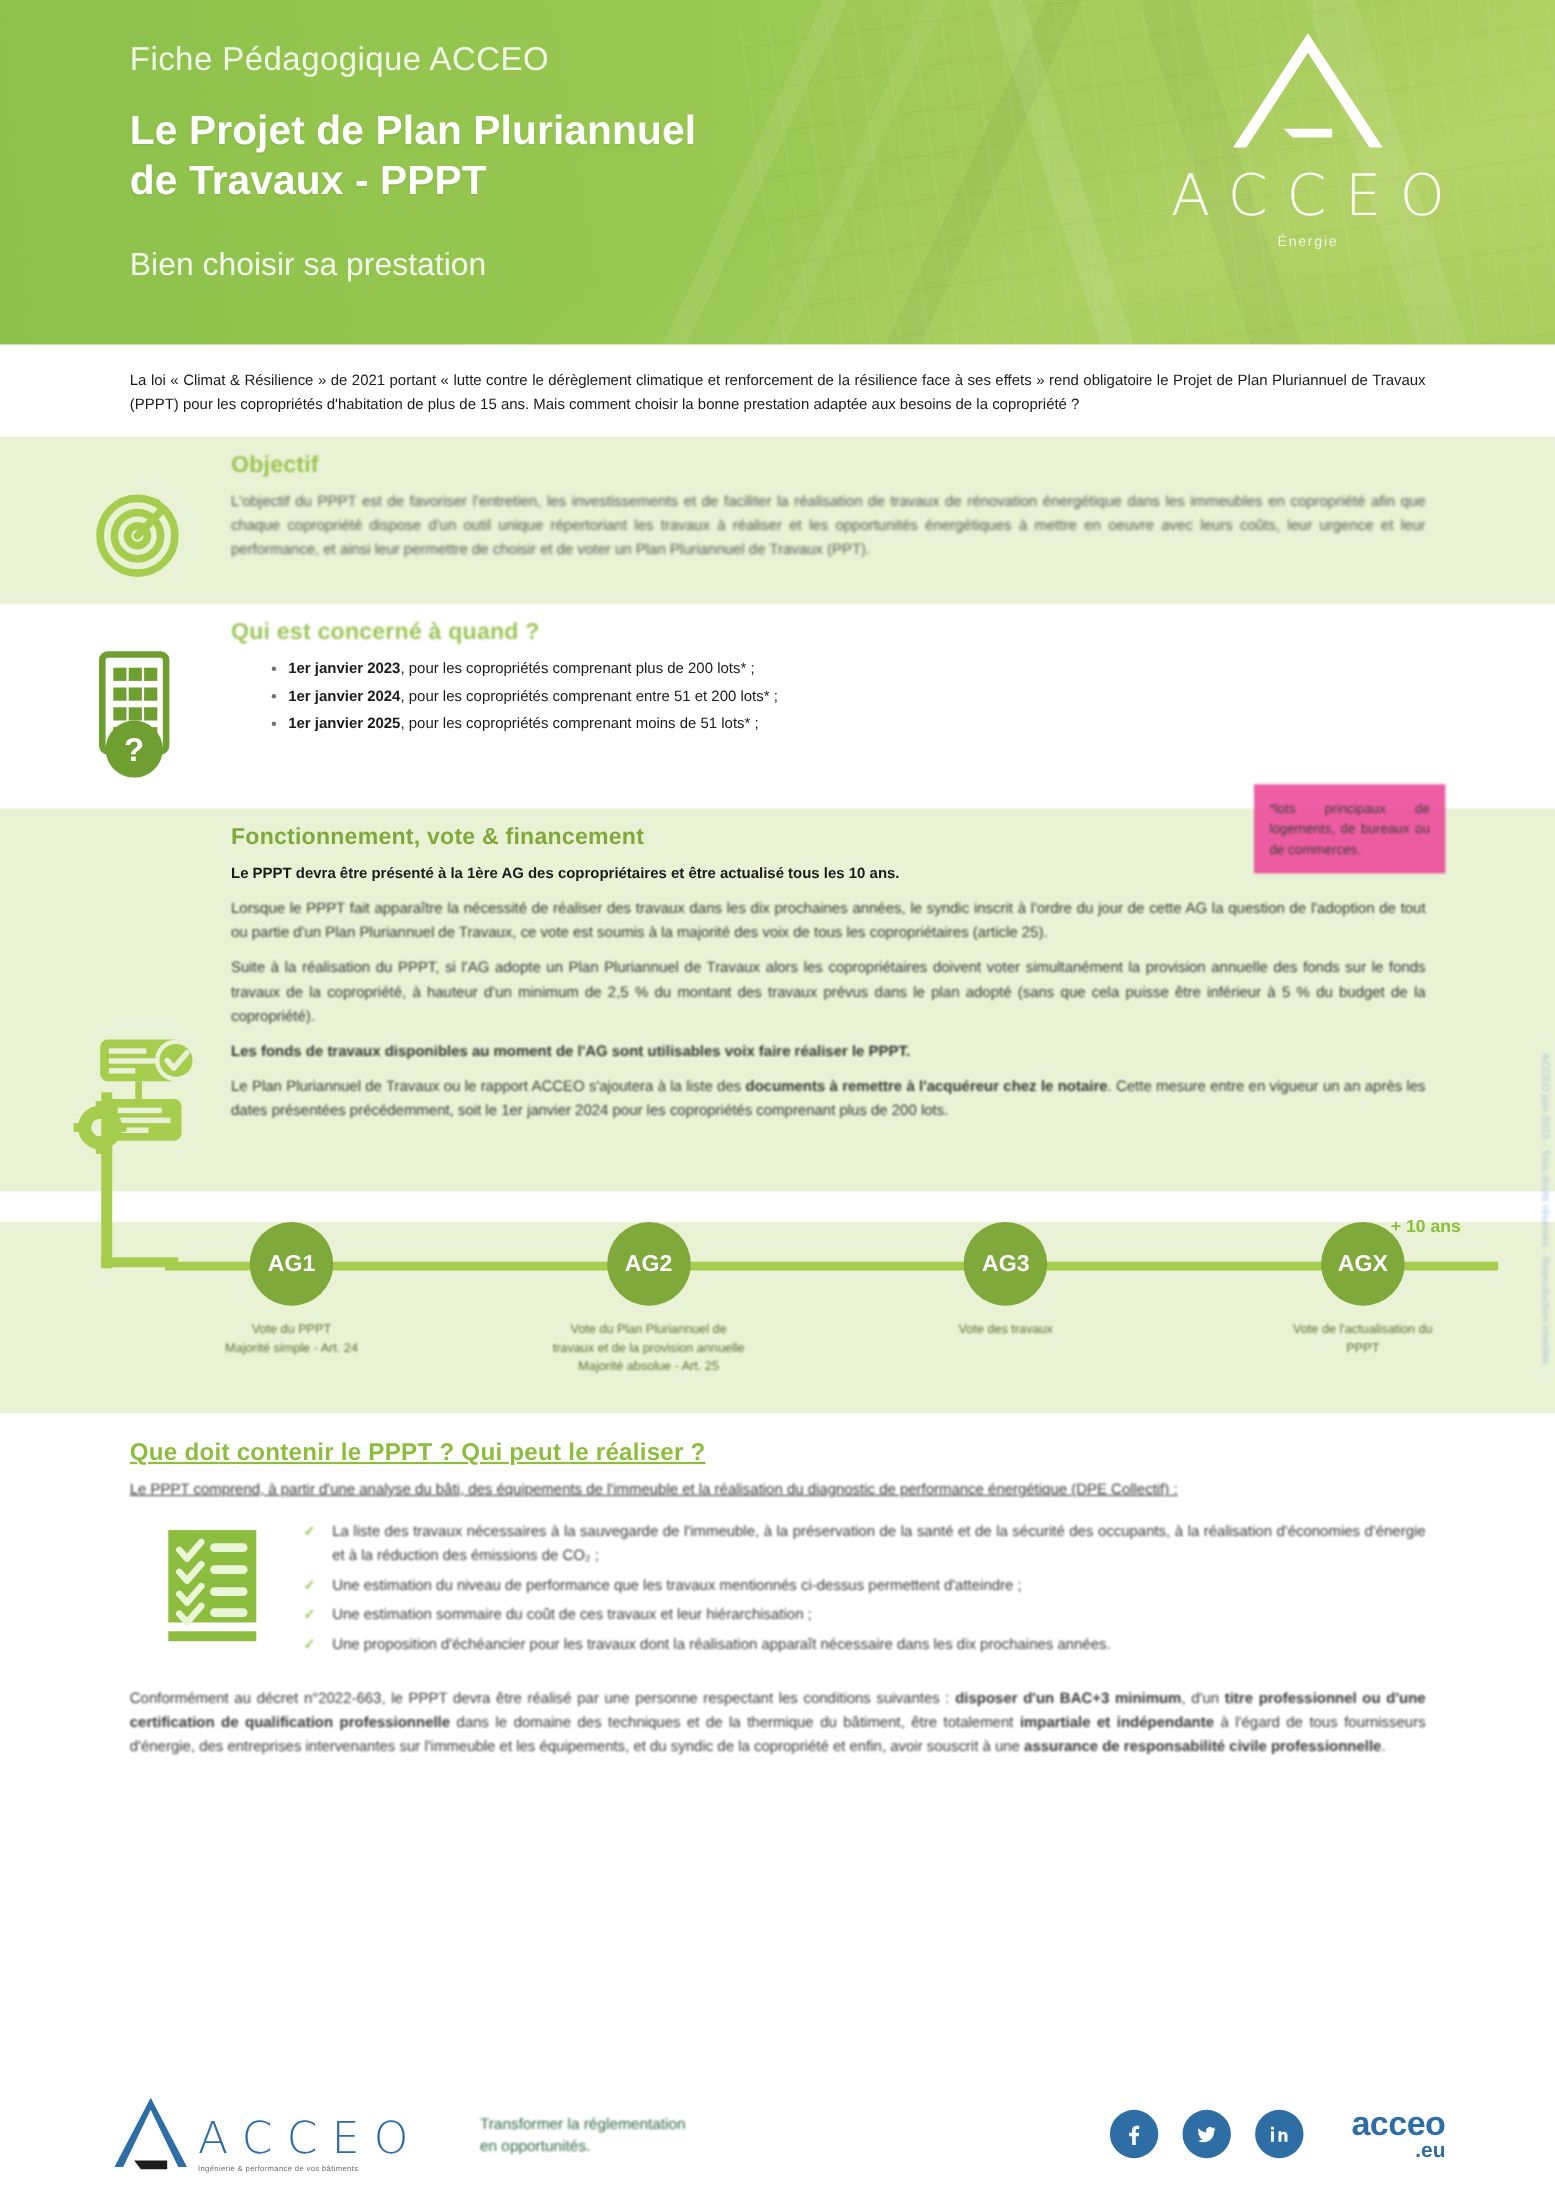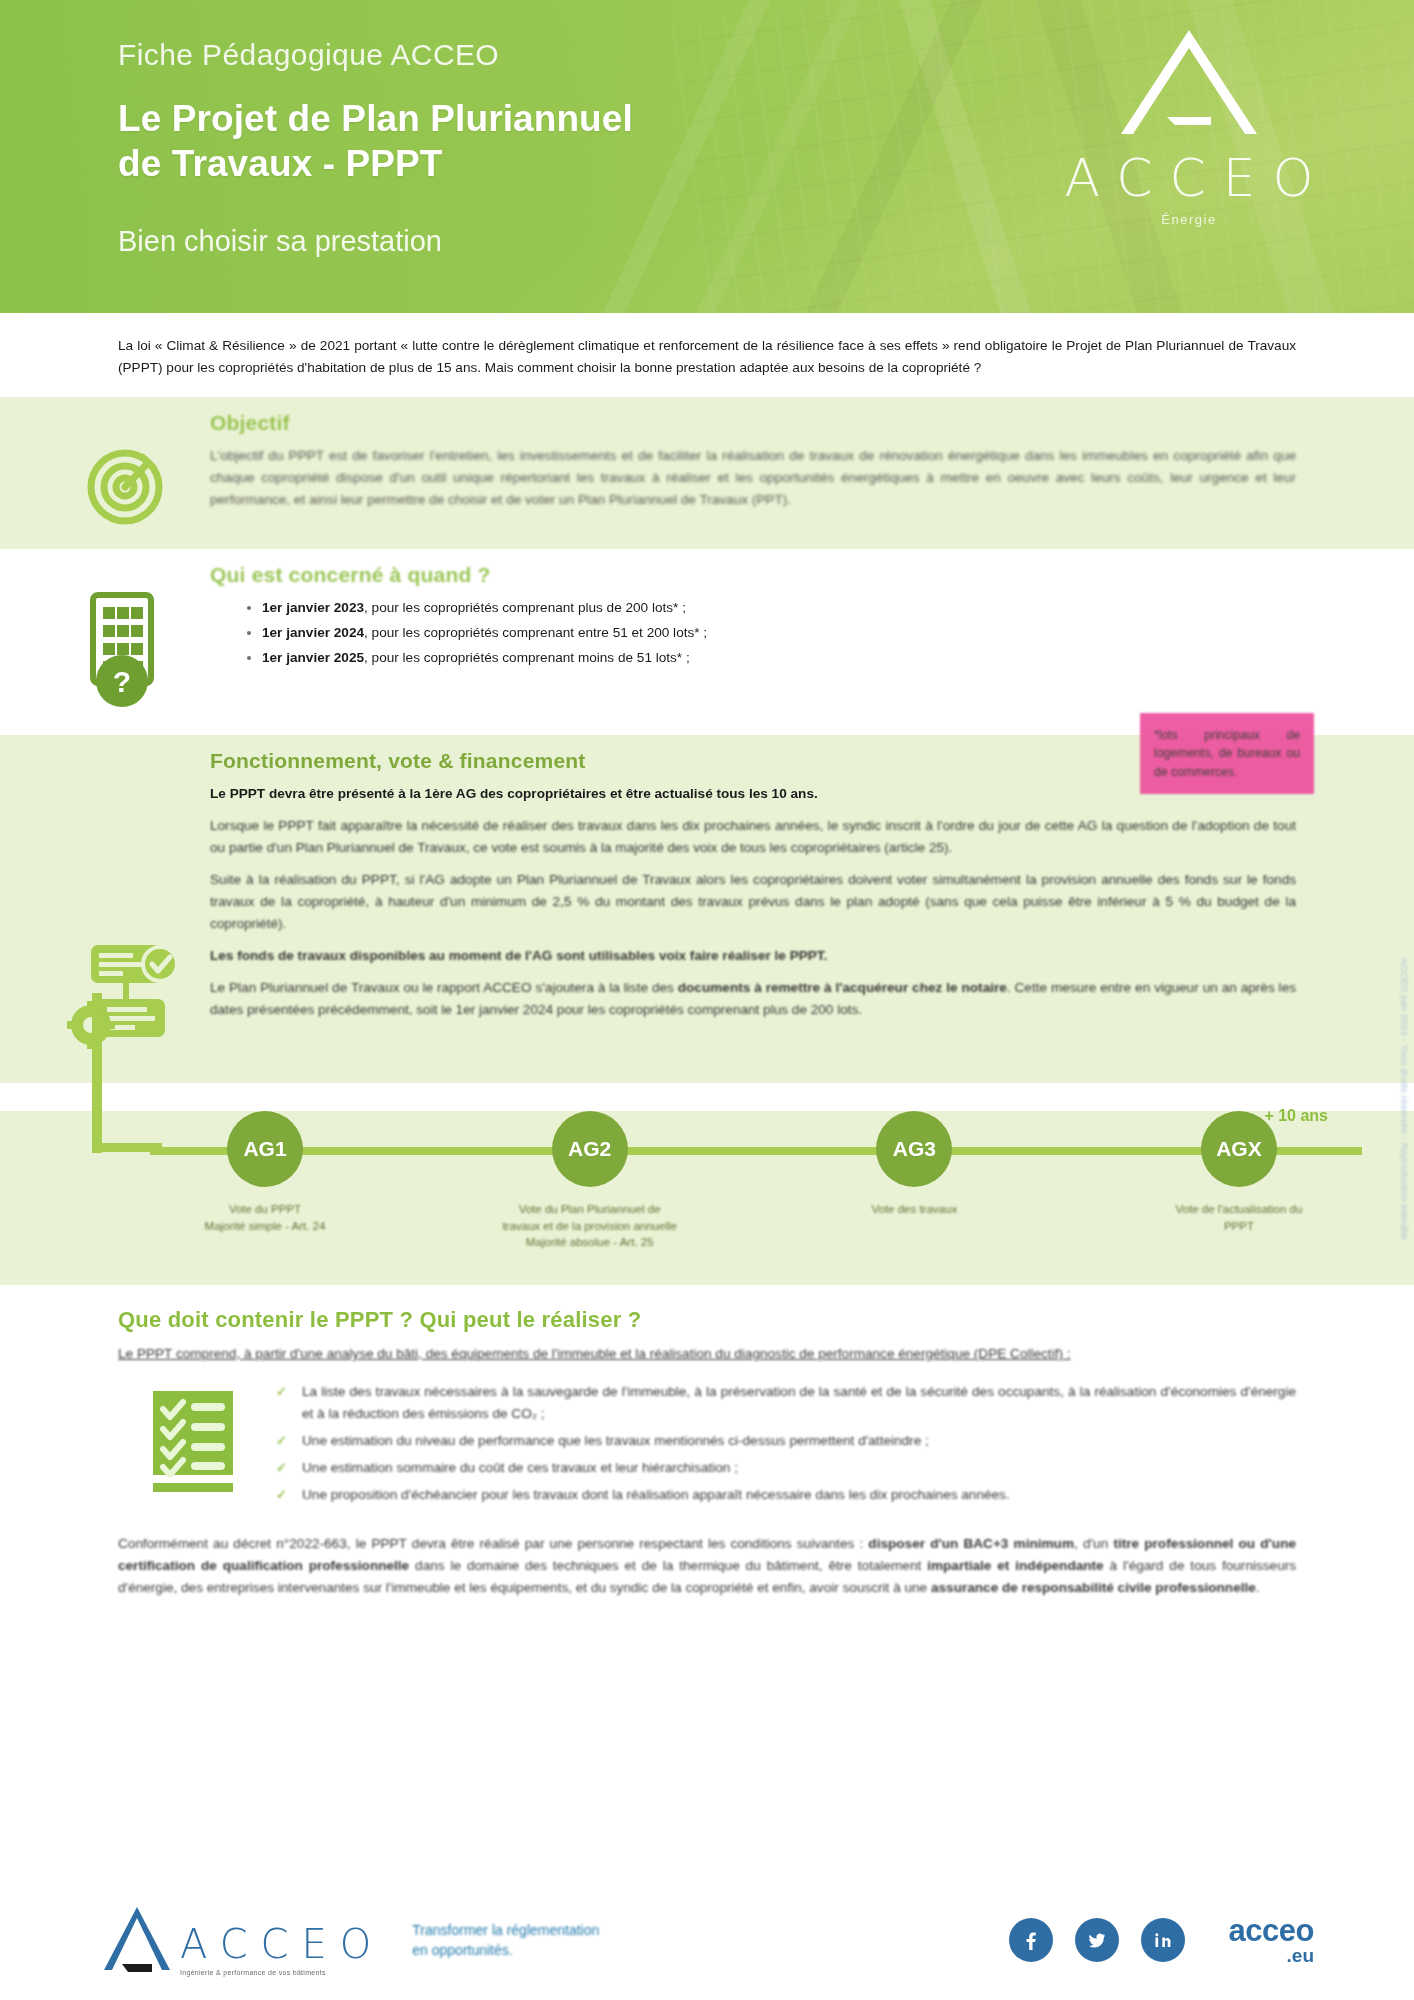--- a/index.html
+++ b/index.html
@@ -169,21 +169,21 @@
   .footer {
     position: absolute; left: 0; right: 0; bottom: 0; height: 120px;
     display: flex; align-items: center; padding: 0 100px;
   }
   .f-logo { display: flex; align-items: flex-end; }
   .f-word {
     font-size: 40px; letter-spacing: 13px; color: #2f6ea5;
     font-weight: 300; font-family: "DejaVu Sans", sans-serif;
   }
   .f-tag { font-size: 7px; color: #6b6b6b; letter-spacing: .3px; margin-top: 2px; }
-  .f-slogan { margin-left: 28px; font-size: 14px; line-height: 1.45; color: #0369a1; }
+  .f-slogan { margin-left: 52px; font-size: 14px; line-height: 1.45; color: #14532d; }
   .f-social { margin-left: auto; display: flex; align-items: center; gap: 22px; }
   .soc {
     width: 44px; height: 44px; border-radius: 50%;
     background: #2f6ea5; color: #fff;
     display: flex; align-items: center; justify-content: center;
   }
   .f-url { margin-left: 22px; text-align: left; line-height: 1; }
   .f-url .u1 { font-size: 31px; font-weight: 700; color: #2f6ea5; letter-spacing: -.5px; }
   .f-url .u2 { font-size: 19px; font-weight: 700; color: #2f6ea5; text-align: right; display:block; }
 
@@ -344,21 +344,21 @@
         <div class="tl-node">
           <div class="tl-circle">AGX</div>
           <div class="tl-label blur2" style="white-space:pre-line;">Vote de l'actualisation du
 PPPT</div>
         </div>
       </div>
     </div>
   </div>
 
   <div class="band-white" style="padding:22px 118px 0 118px;">
-    <h2 class="sec-title" style="font-size:22px;">Que doit contenir le PPPT ? Qui peut le réaliser ?</h2>
+    <h2 class="sec-title" style="font-size:22px;text-decoration:underline;">Que doit contenir le PPPT ? Qui peut le réaliser ?</h2>
     <p class="body blur2 ul-under" style="margin-top:10px;">Le PPPT comprend, à partir d'une analyse du bâti, des équipements de l'immeuble et la réalisation du diagnostic de performance énergétique (DPE Collectif) :</p>
 
     <div style="display:flex; align-items:flex-start; margin-top:16px;">
       <div style="width:150px;flex:0 0 150px;display:flex;justify-content:center;padding-top:6px;">
         <svg width="92" height="108" viewBox="0 0 92 108">
           <rect x="6" y="4" width="80" height="84" fill="#8dbd3f"></rect>
           <g stroke="#eaf7d6" stroke-width="6" fill="none" stroke-linecap="round" stroke-linejoin="round">
             <path d="M16 22 l7 8 l13 -15"></path>
             <path d="M16 42 l7 8 l13 -15"></path>
             <path d="M16 62 l7 8 l13 -15"></path>

